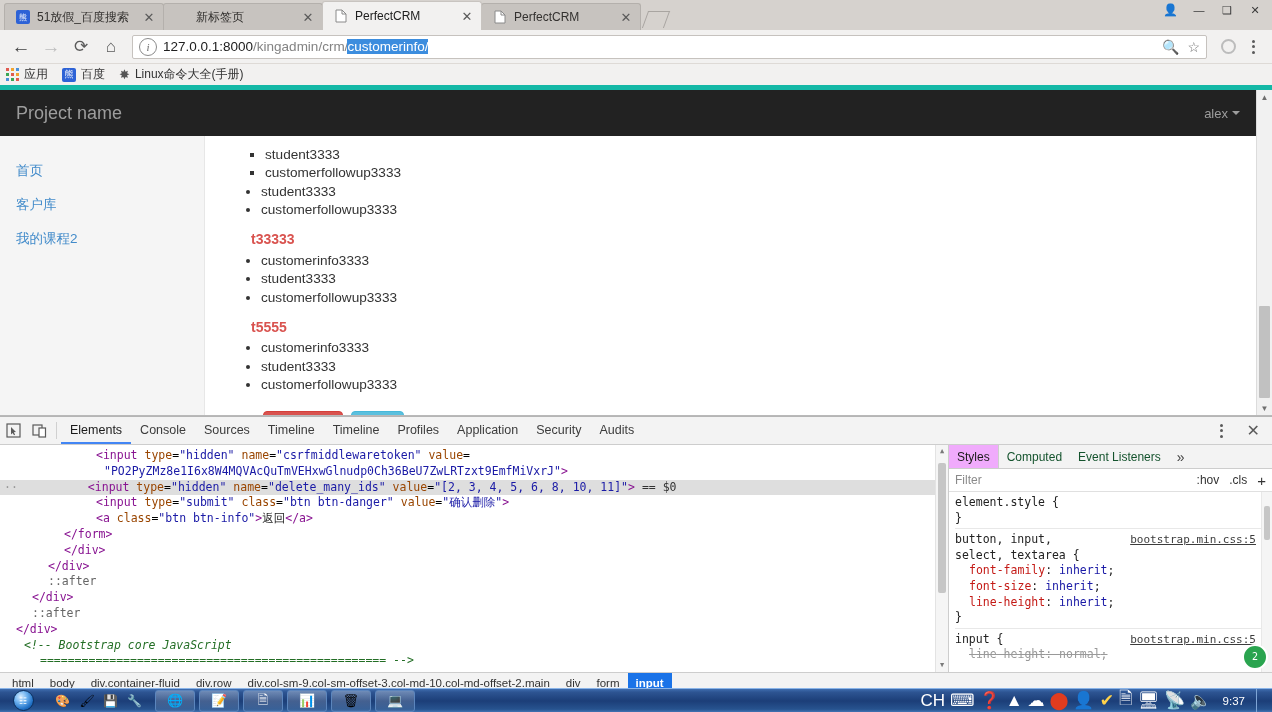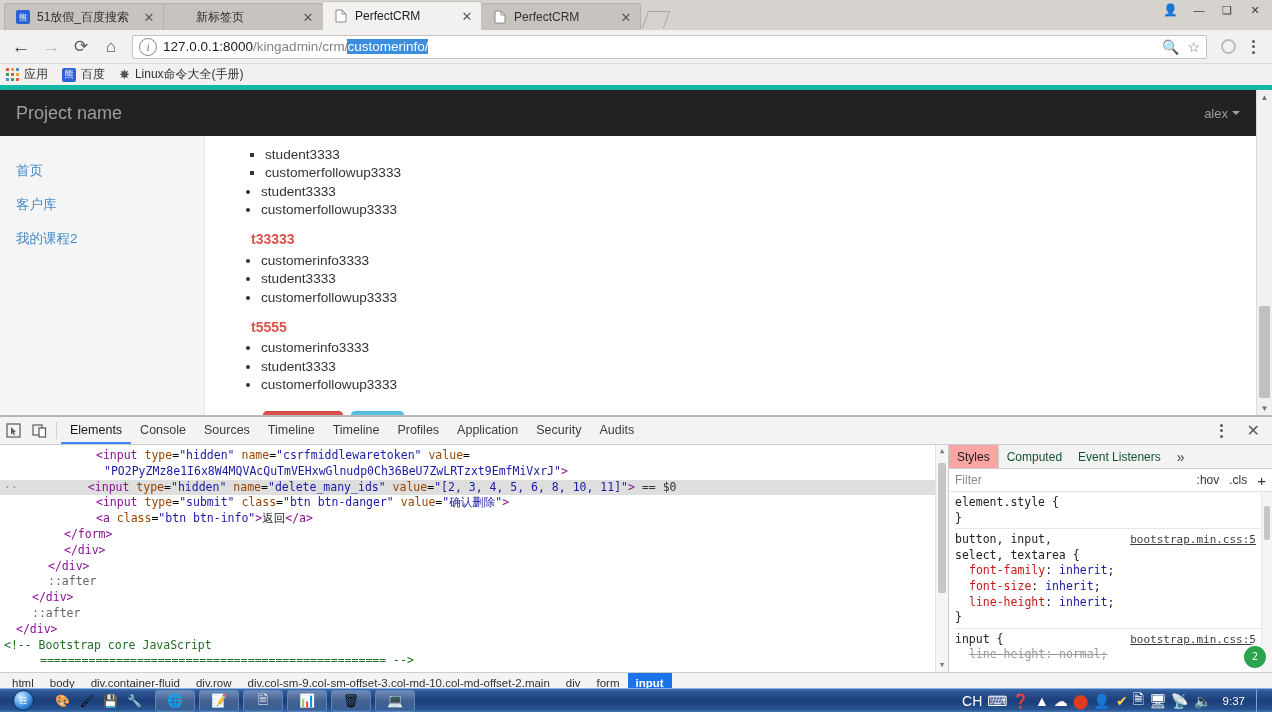--- a/index.html
+++ b/index.html
@@ -211,21 +211,21 @@
 
   .styles-pane{
     width:324px; border-left:1px solid #cdcdcd; display:flex; flex-direction:column;
     background:#fff; min-height:0;
   }
   .st-tabs{
     height:24px; display:flex; align-items:stretch; background:#f3f3f3;
     border-bottom:1px solid #cdcdcd; font-size:12px;
   }
   .st-tab{ padding:0 8px; display:flex; align-items:center; color:#14532d; white-space:nowrap;}
-  .st-tab.active{ background:#fca5a5; border-right:1px solid #cdcdcd; border-left:1px solid #cdcdcd; color:#1a1a1a; margin-left:-1px;text-align:center;}
+  .st-tab.active{ background:#f0abfc; border-right:1px solid #cdcdcd; border-left:1px solid #cdcdcd; color:#1a1a1a; margin-left:-1px;text-align:center;}
   .st-more{ padding:0 8px; display:flex; align-items:center; font-size:14px; color:#444;}
   .st-filter{
     height:23px; display:flex; align-items:center; padding:0 6px;
     border-bottom:1px solid #e0e0e0; font-size:12px; color:#8a8a8a; gap:10px;
   }
   .st-filter .ff{ flex:1; }
   .st-filter .fb{ color:#333; }
   .st-plus{ color:#333; font-size:15px; line-height:1;}
   .st-body{
     flex:1; overflow:hidden; position:relative;
@@ -278,21 +278,21 @@
     width:22px;height:20px;display:flex;align-items:center;justify-content:center;
     font-size:12px;
   }
   .tsk-btn{
     width:40px;height:22px;display:flex;align-items:center;justify-content:center;
     border:1px solid #5b85bd; border-radius:3px; margin:0 1px;
     background:linear-gradient(180deg, rgba(255,255,255,0.30), rgba(255,255,255,0.06));
     font-size:13px;
   }
   .tray{ margin-left:auto; display:flex; align-items:center; gap:5px; padding-right:6px; color:#fff; font-size:11px;}
-  .tray .ti{ display:flex;align-items:center;justify-content:center; font-size:14px;text-align:right;}
+  .tray .ti{ display:flex;align-items:center;justify-content:center; font-size:17px;text-align:right;}
   .clock{ font-size:11.5px; color:#fff; padding:0 6px; }
   .showdesk{ width:10px; height:24px; border-left:1px solid #7ea5d6; }
 </style>
 </head>
 <body>
 
 <div class="browser">
 
   <div class="tabstrip">
     <div class="tab">
@@ -481,21 +481,21 @@
         <div class="dom-line sel" style="padding-left:0;"><span class="dots" style="padding:0 4px;">··</span><span style="display:inline-block;width:66px;"></span><span class="tg">&lt;input</span> <span class="pk">type</span>=<span class="pv">"hidden"</span> <span class="pk">name</span>=<span class="pv">"delete_many_ids"</span> <span class="pk">value</span>=<span class="pv">"[2, 3, 4, 5, 6, 8, 10, 11]"</span><span class="tg">&gt;</span> <span class="eqd">== $0</span></div>
         <div class="dom-line" style="padding-left:96px;"><span class="tg">&lt;input</span> <span class="pk">type</span>=<span class="pv">"submit"</span> <span class="pk">class</span>=<span class="pv">"btn btn-danger"</span> <span class="pk">value</span>=<span class="pv">"确认删除"</span><span class="tg">&gt;</span></div>
         <div class="dom-line" style="padding-left:96px;"><span class="tg">&lt;a</span> <span class="pk">class</span>=<span class="pv">"btn btn-info"</span><span class="tg">&gt;</span><span class="tx">返回</span><span class="tg">&lt;/a&gt;</span></div>
         <div class="dom-line" style="padding-left:64px;"><span class="tg">&lt;/form&gt;</span></div>
         <div class="dom-line" style="padding-left:64px;"><span class="tg">&lt;/div&gt;</span></div>
         <div class="dom-line" style="padding-left:48px;"><span class="tg">&lt;/div&gt;</span></div>
         <div class="dom-line" style="padding-left:48px;"><span class="ps">::after</span></div>
         <div class="dom-line" style="padding-left:32px;"><span class="tg">&lt;/div&gt;</span></div>
         <div class="dom-line" style="padding-left:32px;"><span class="ps">::after</span></div>
         <div class="dom-line" style="padding-left:16px;"><span class="tg">&lt;/div&gt;</span></div>
-        <div class="dom-line" style="padding-left:4px;"><span class="cm">&lt;!-- Bootstrap core JavaScript</span></div>
+        <div class="dom-line" style="padding-left:24px;font-style:italic;"><span class="cm">&lt;!-- Bootstrap core JavaScript</span></div>
         <div class="dom-line" style="padding-left:40px;"><span class="cm">================================================== --&gt;</span></div>
 
         <div class="dom-scroll">
           <div class="ds-arrow">▲</div>
           <div class="dom-thumb"></div>
           <div class="ds-arrow bot">▼</div>
         </div>
       </div>
 
       <div class="styles-pane">

